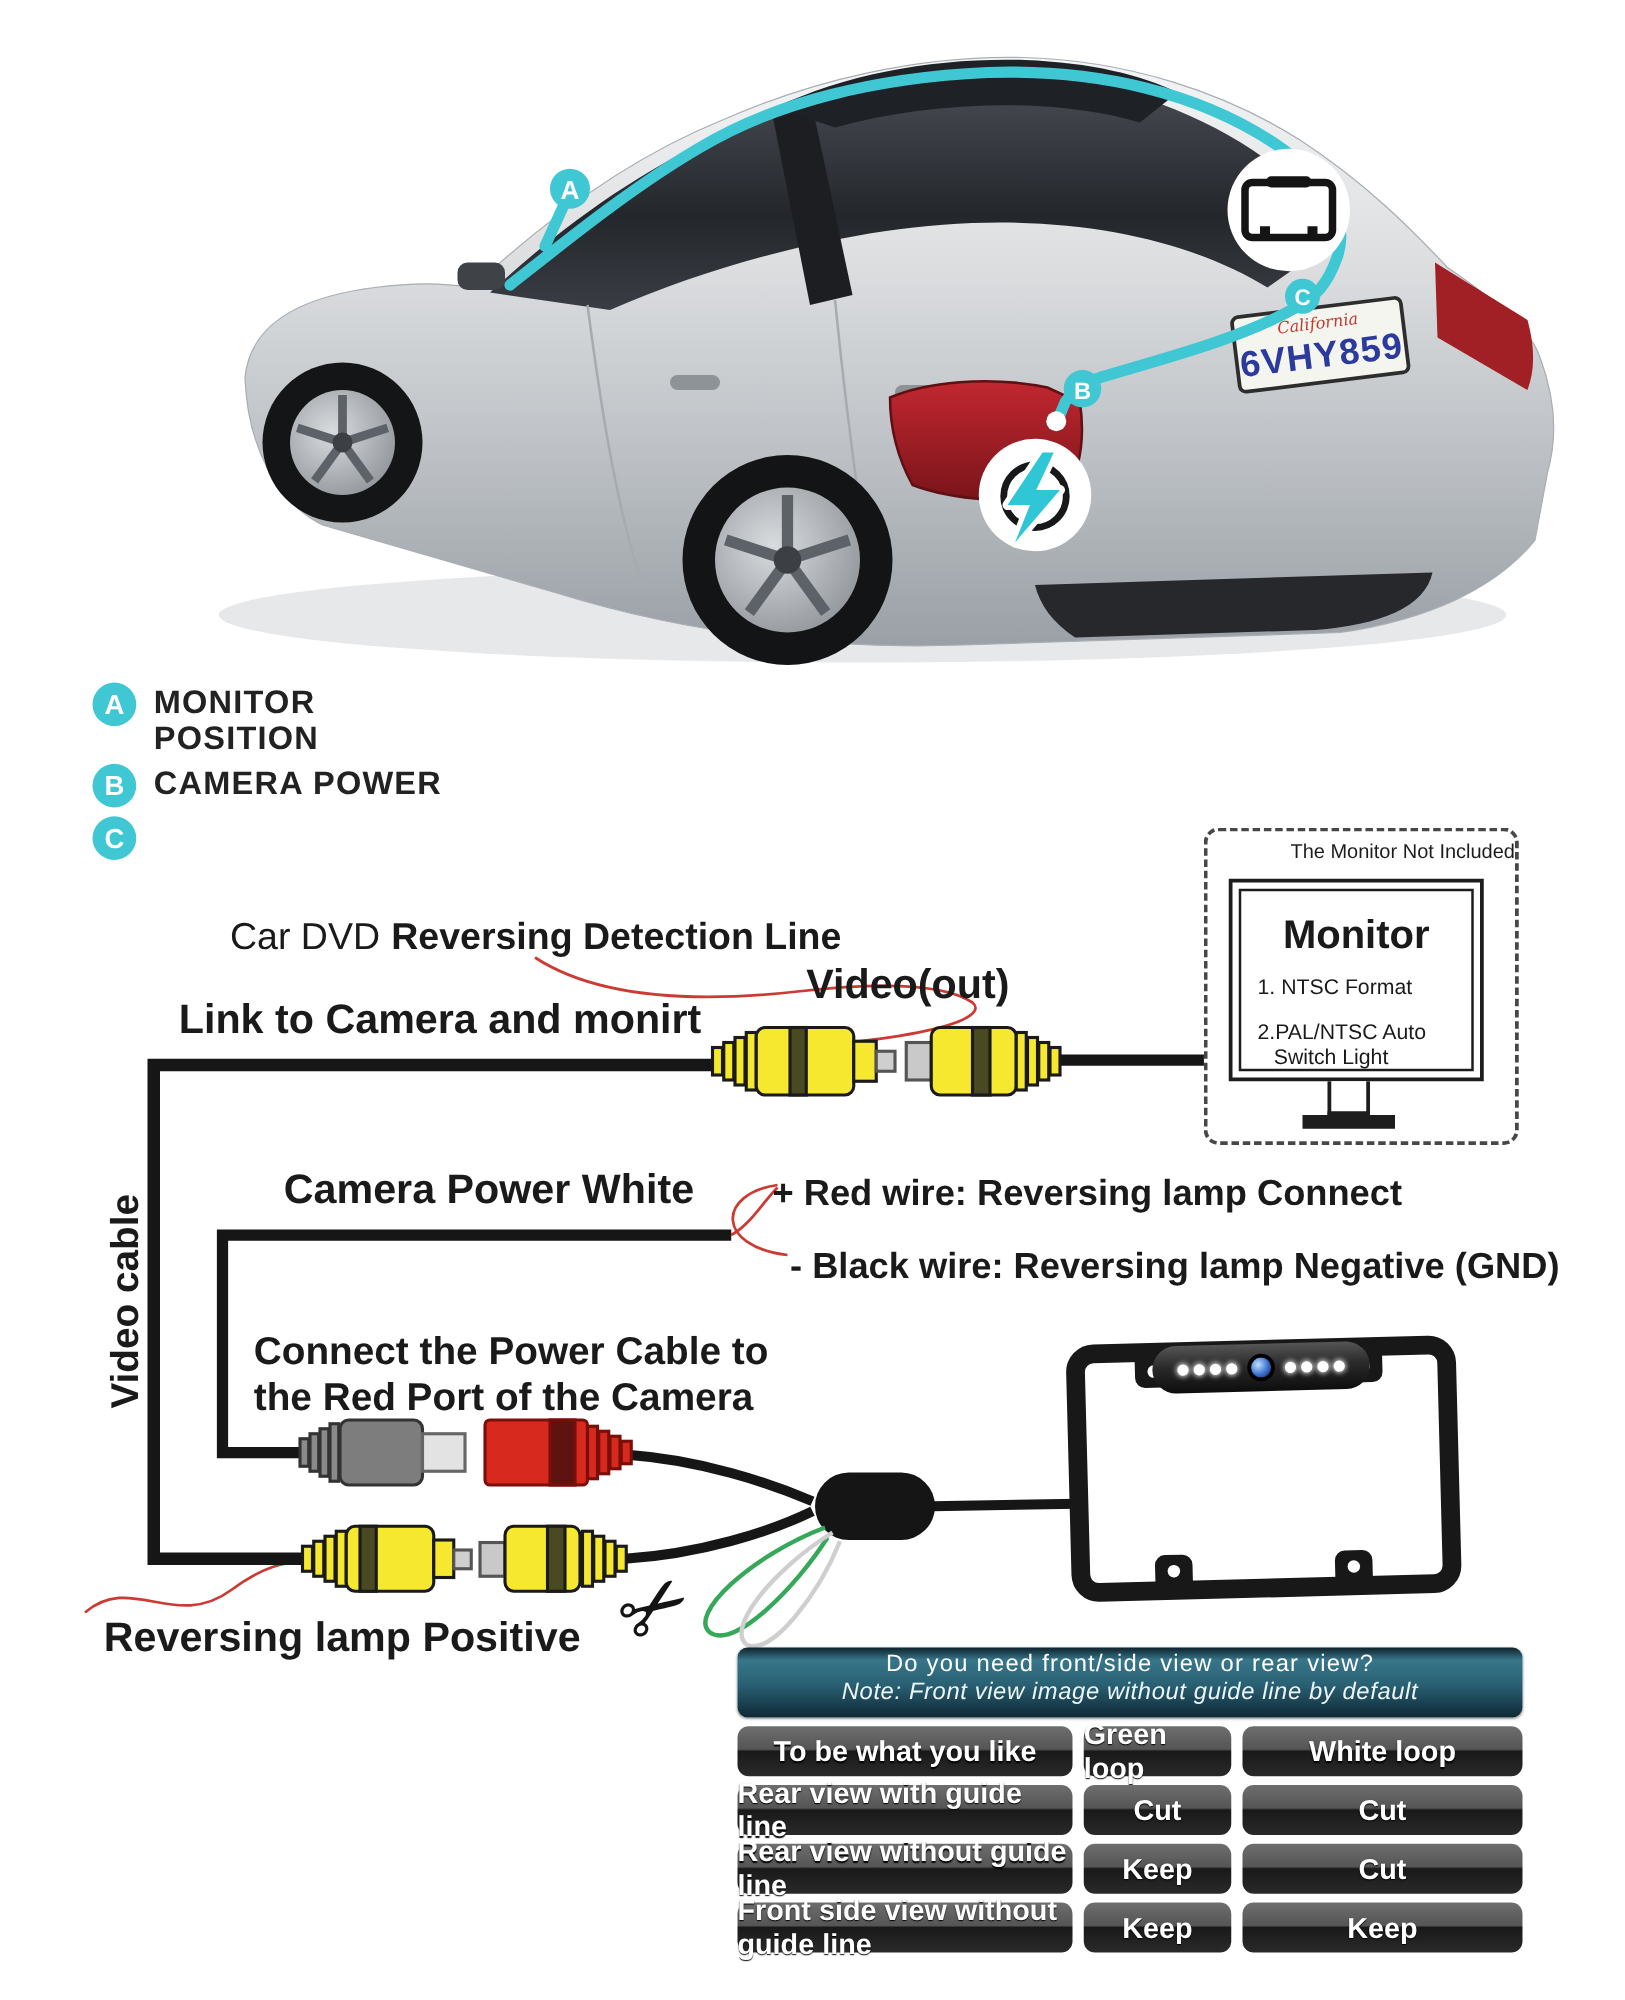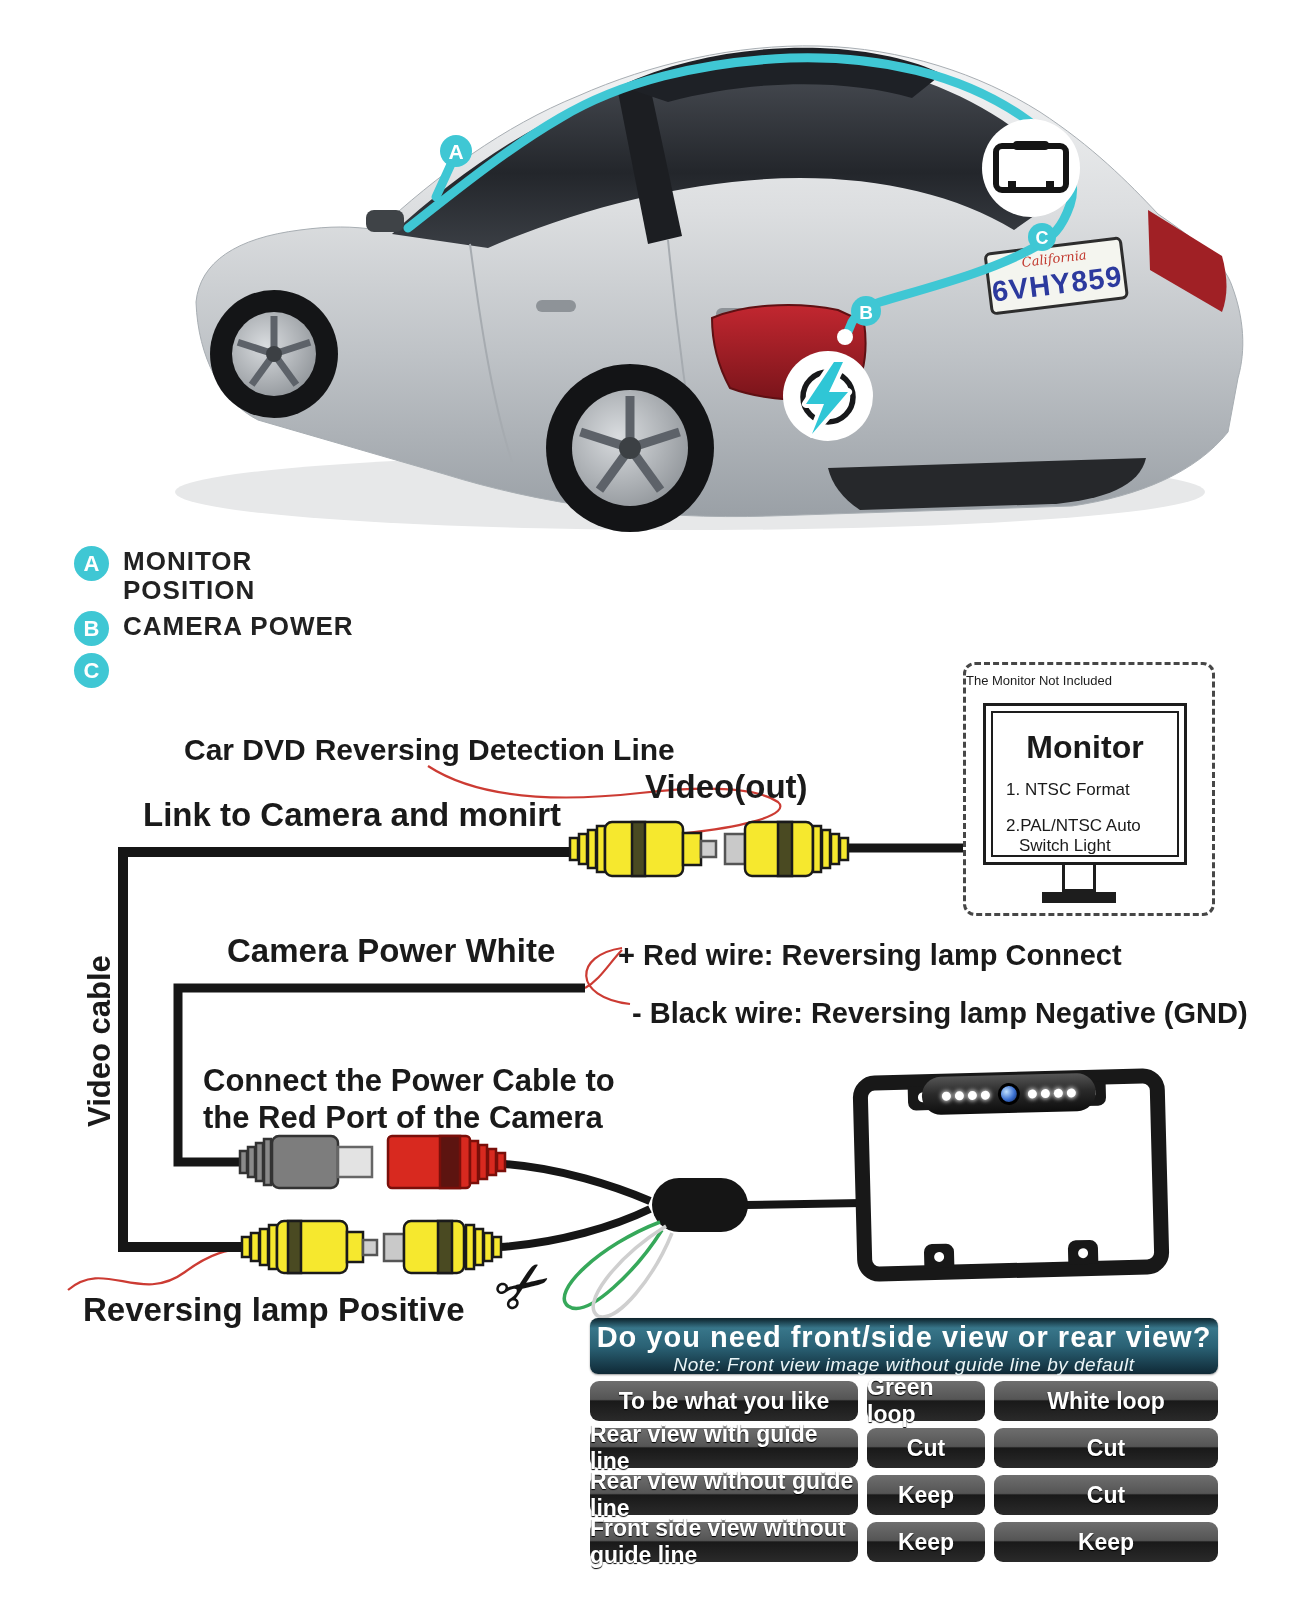--- a/index.html
+++ b/index.html
@@ -10,37 +10,37 @@
   .lbl{position:absolute;z-index:3;white-space:nowrap;}
   .pre{white-space:pre-line;}
   
   .legend-row{position:absolute;left:74px;display:flex;align-items:flex-start;z-index:3;}
   .legend-dot{width:35px;height:35px;border-radius:50%;background:#3fc7d4;color:#fff;
               font-weight:bold;font-size:22px;line-height:35px;text-align:center;flex:0 0 auto;}
   .legend-txt{margin-left:14px;font-weight:bold;font-size:26px;line-height:29px;
               letter-spacing:1px;color:#222;margin-top:1px;}
   
   .t-cardvd{left:184px;top:733px;font-size:30px;}
-  .t-cardvd .plain{font-weight:700;margin-right:9px;margin-top:40px;}
+  .t-cardvd .plain{font-weight:400;margin-right:9px;margin-top:40px;}
   .t-cardvd .bold{font-weight:700;}
   .t-link{left:143px;top:796px;font-size:33px;font-weight:bold;}
   .t-videoout{left:645px;top:768px;font-size:33px;font-weight:bold;}
   .t-videocable{left:-10px;top:1023px;width:220px;height:36px;font-size:31px;font-weight:bold;
                 text-align:center;transform:rotate(-90deg);}
   .t-campower{left:227px;top:932px;font-size:33px;font-weight:bold;}
   .t-redwire{left:618px;top:939px;font-size:29px;font-weight:bold;}
   .t-blackwire{left:632px;top:997px;font-size:29px;font-weight:bold;}
   .t-connect{left:203px;top:1062px;font-size:31px;font-weight:bold;line-height:37px;}
   .t-revlamp{left:83px;top:1291px;font-size:33px;font-weight:bold;}
   .scissors{position:absolute;left:496px;top:1248px;z-index:3;font-size:66px;color:#141414;
             font-family:"DejaVu Sans",sans-serif;transform:rotate(-35deg);}
   
   .monitor-box{position:absolute;left:963px;top:662px;width:246px;height:248px;z-index:3;
                border:3px dashed #474747;border-radius:12px;background:#fff;}
-  .m-notinc{position:absolute;left:0;top:8px;width:100%;text-align:left;font-size:13px;color:#1c1c1c;}
+  .m-notinc{position:absolute;left:0;top:8px;width:100%;text-align:right;font-size:16px;color:#1c1c1c;}
   .m-frame{position:absolute;left:17px;top:38px;width:204px;height:162px;
            border:3px solid #1d1d1d;background:#fff;padding:5px;box-sizing:border-box;}
   .m-screen{width:100%;height:100%;border:2px solid #1d1d1d;box-sizing:border-box;}
   .m-title{text-align:center;margin-top:16px;font-size:32px;font-weight:bold;}
   .m-item1{margin:14px 0 0 13px;font-size:17px;}
   .m-item2a{margin:16px 0 0 13px;font-size:17px;}
   .m-item2b{margin:0 0 0 26px;font-size:17px;}
   .m-neck{position:absolute;left:96px;top:200px;width:28px;height:24px;
           border:3px solid #1d1d1d;border-top:none;background:#fff;}
   .m-base{position:absolute;left:76px;top:227px;width:74px;height:11px;background:#1d1d1d;}
@@ -59,21 +59,21 @@
            background:linear-gradient(180deg,#555 0%,#2a2a2a 45%,#0d0d0d 100%);
            border-radius:19px;display:flex;align-items:center;justify-content:center;gap:4px;}
   .led{width:9px;height:9px;border-radius:50%;background:#fff;box-shadow:0 0 4px 1px #ffffffcc;}
   .lens{width:22px;height:22px;border-radius:50%;margin:0 4px;border:3px solid #000;box-sizing:border-box;
         background:radial-gradient(circle at 35% 35%,#bfe0ff 0%,#3a6fd0 55%,#0c1e4e 100%);}
   
   .qtable{position:absolute;left:590px;top:1318px;width:628px;z-index:3;}
   .qhead{height:56px;border-radius:8px;text-align:center;color:#fff;
          background:linear-gradient(180deg,#0c222b 0%,#38768a 18%,#2a6174 52%,#0f2936 100%);
          box-shadow:0 1px 2px rgba(0,0,0,.4);}
-  .qtitle{font-size:29px;font-weight:bold;letter-spacing:1px;padding-top:3px;}
+  .qtitle{font-size:19px;font-weight:normal;letter-spacing:1px;padding-top:3px;}
   .qnote{font-size:19px;font-style:italic;color:#eaf5f7;letter-spacing:.5px;}
   .qrow{display:flex;gap:9px;margin-top:7px;}
   .qcell{height:40px;border-radius:9px;color:#fff;font-weight:bold;font-size:23px;
          display:flex;align-items:center;justify-content:center;
          background:linear-gradient(180deg,#6e6e6e 0%,#555 46%,#191919 50%,#2a2a2a 100%);
          text-shadow:0 1px 1px #000;}
   .qc1{flex:0 0 268px;}
   .qc2{flex:0 0 118px;}
   .qc3{flex:0 0 224px;}
 </style>

